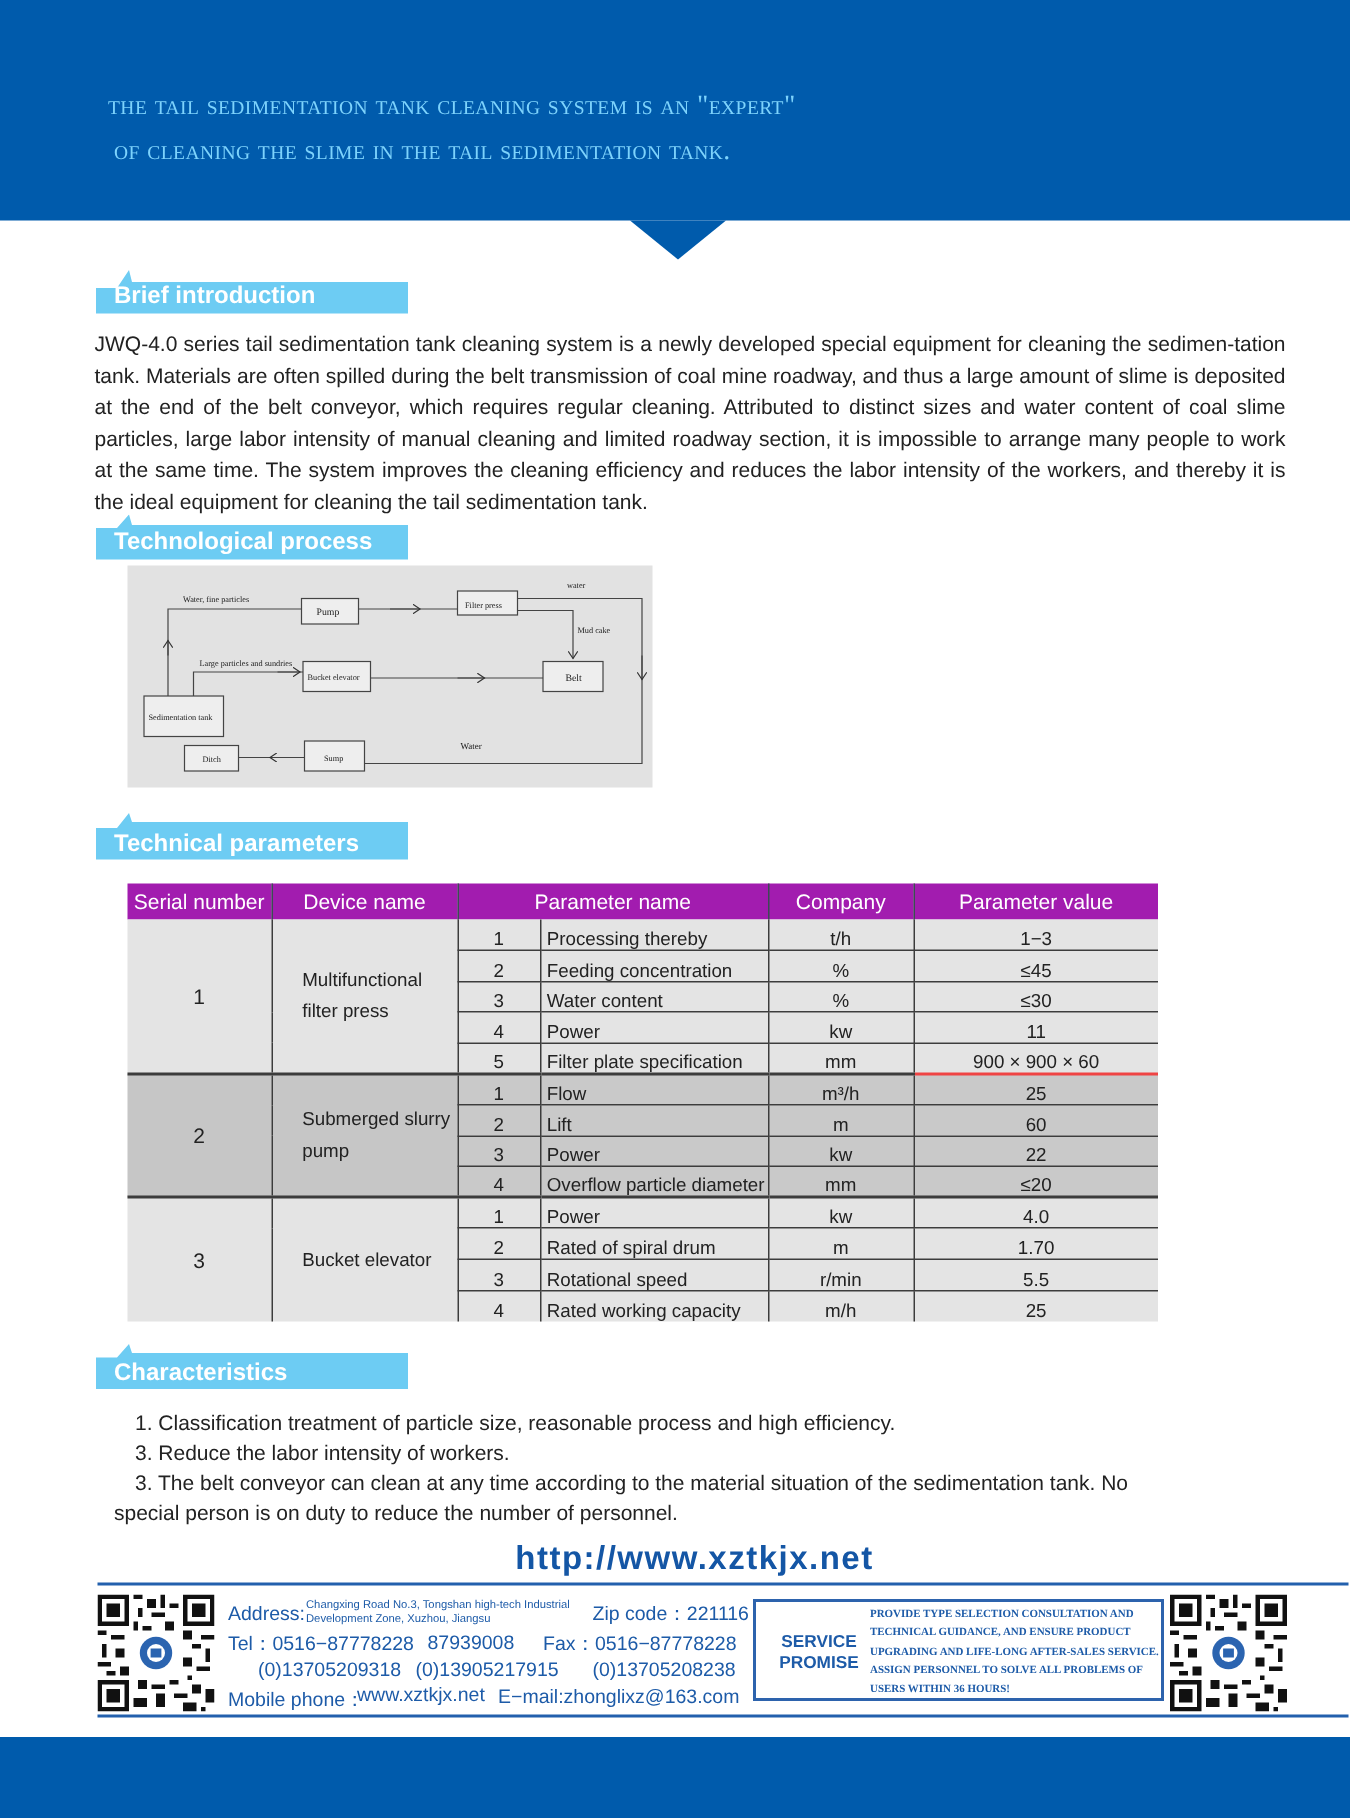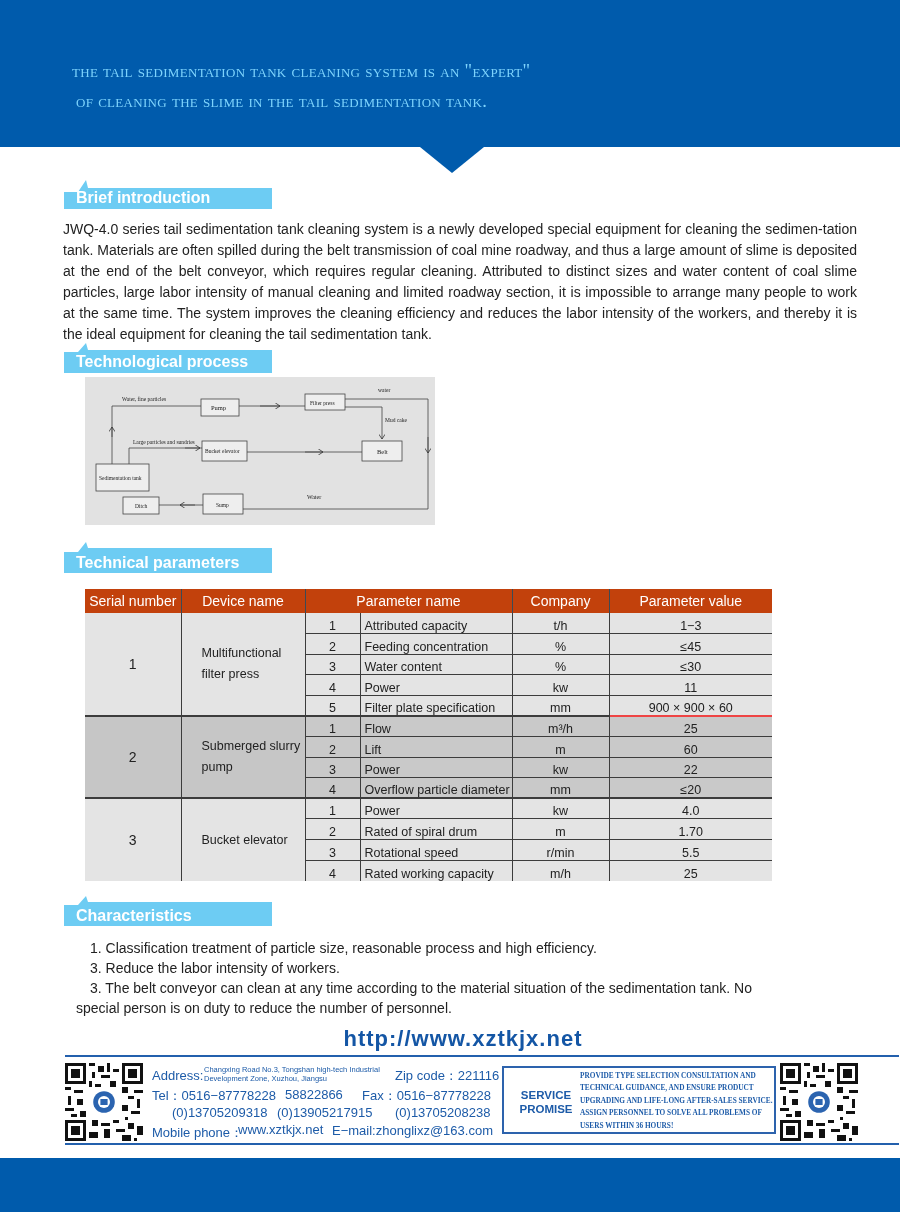--- a/index.html
+++ b/index.html
@@ -26,21 +26,21 @@
   .intro { position: absolute; left: 63px; top: 219px; width: 794px; font-size: 14px; line-height: 21px;
     color: #222; text-align: justify; }
 
   
   .diagram { position: absolute; left: 85px; top: 377px; width: 350px; height: 148px; background: #e2e2e2; }
   .diagram svg { display: block; }
 
   
   .param-table { position: absolute; left: 85px; top: 589px; width: 687px; border-collapse: collapse;
     font-size: 12.5px; color: #222; }
-  .param-table th { background: #c2410c; color: #fff; font-weight: normal; font-size: 14px; height: 24px;
+  .param-table th { background: #a21caf; color: #fff; font-weight: normal; font-size: 14px; height: 24px;
     border-right: 1px solid #3d4a55; text-align: center; padding: 0; }
   .param-table th:last-child { border-right: none; }
   .param-table td { height: 20.6px; padding: 0; border-bottom: 1px solid #3c3c3c; border-right: 1px solid #3c3c3c;
     text-align: center; vertical-align: bottom; }
   .param-table td.name { text-align: left; padding-left: 4px; }
   .param-table td:last-child { border-right: none; }
   .param-table td.serial, .param-table td.device { vertical-align: middle; border-bottom: 2px solid #3c3c3c; }
   .param-table td.serial { font-size: 14px; }
   .param-table td.device { text-align: left; padding-left: 20px; line-height: 21px; }
   .g1 td { background: #e4e4e4; }
@@ -170,21 +170,21 @@
       <th>Company</th>
       <th>Parameter value</th>
     </tr>
   </thead>
   <tbody>
 
     <tr class="g1">
       <td class="serial" rowspan="5">1</td>
       <td class="device" rowspan="5"><span>Multifunctional</span><br><span>filter press</span></td>
       <td>1</td>
-      <td class="name">Attributed capacity</td>
+      <td class="name">Processing thereby</td>
       <td>t/h</td>
       <td>1−3</td>
     </tr>
     <tr class="g1">
       <td>2</td>
       <td class="name">Feeding concentration</td>
       <td>%</td>
       <td>≤45</td>
     </tr>
     <tr class="g1">
@@ -312,21 +312,21 @@
     <rect x="11.8" y="12" width="2.4" height="2" fill="#2b64b0"></rect>
   </svg>
 </div>
 
 <div class="contact">
   <span class="row" style="left:0; top:4px;">Address:</span>
   <span class="row small" style="left:52px; top:1px;">Changxing Road No.3, Tongshan high-tech Industrial</span>
   <span class="row small" style="left:52px; top:10px;">Development Zone, Xuzhou, Jiangsu</span>
   <span class="row" style="left:243px; top:3px;">Zip code：221116</span>
   <span class="row" style="left:0; top:23px;">Tel：0516−87778228</span>
-  <span class="row" style="left:133px; top:23px;">58822866</span>
+  <span class="row" style="left:133px; top:23px;">87939008</span>
   <span class="row" style="left:210px; top:23px;">Fax：0516−87778228</span>
   <span class="row" style="left:20px; top:41px;">(0)13705209318</span>
   <span class="row" style="left:125px; top:41px;">(0)13905217915</span>
   <span class="row" style="left:243px; top:41px;">(0)13705208238</span>
   <span class="row" style="left:0; top:60px;">Mobile phone：</span>
   <span class="row" style="left:86px; top:58px;">www.xztkjx.net</span>
   <span class="row" style="left:180px; top:59px;">E−mail:zhonglixz@163.com</span>
 </div>
 
 <div class="promise">

